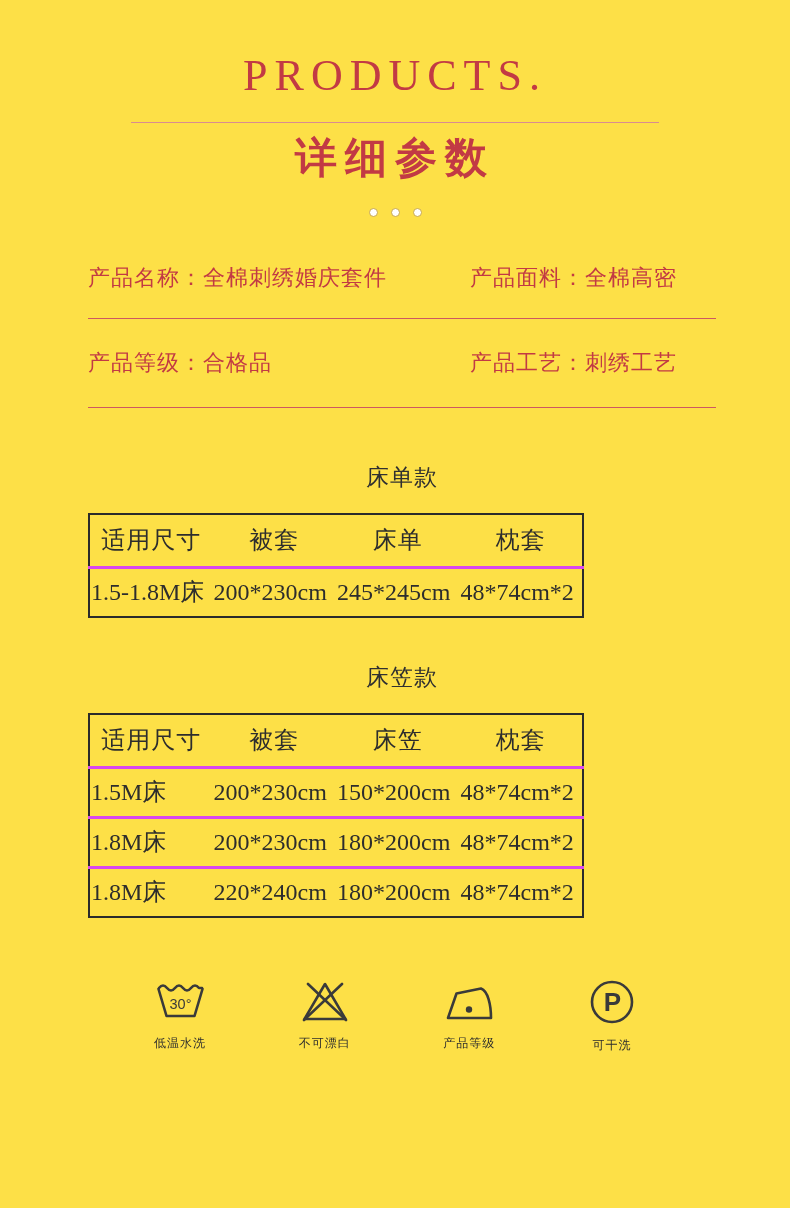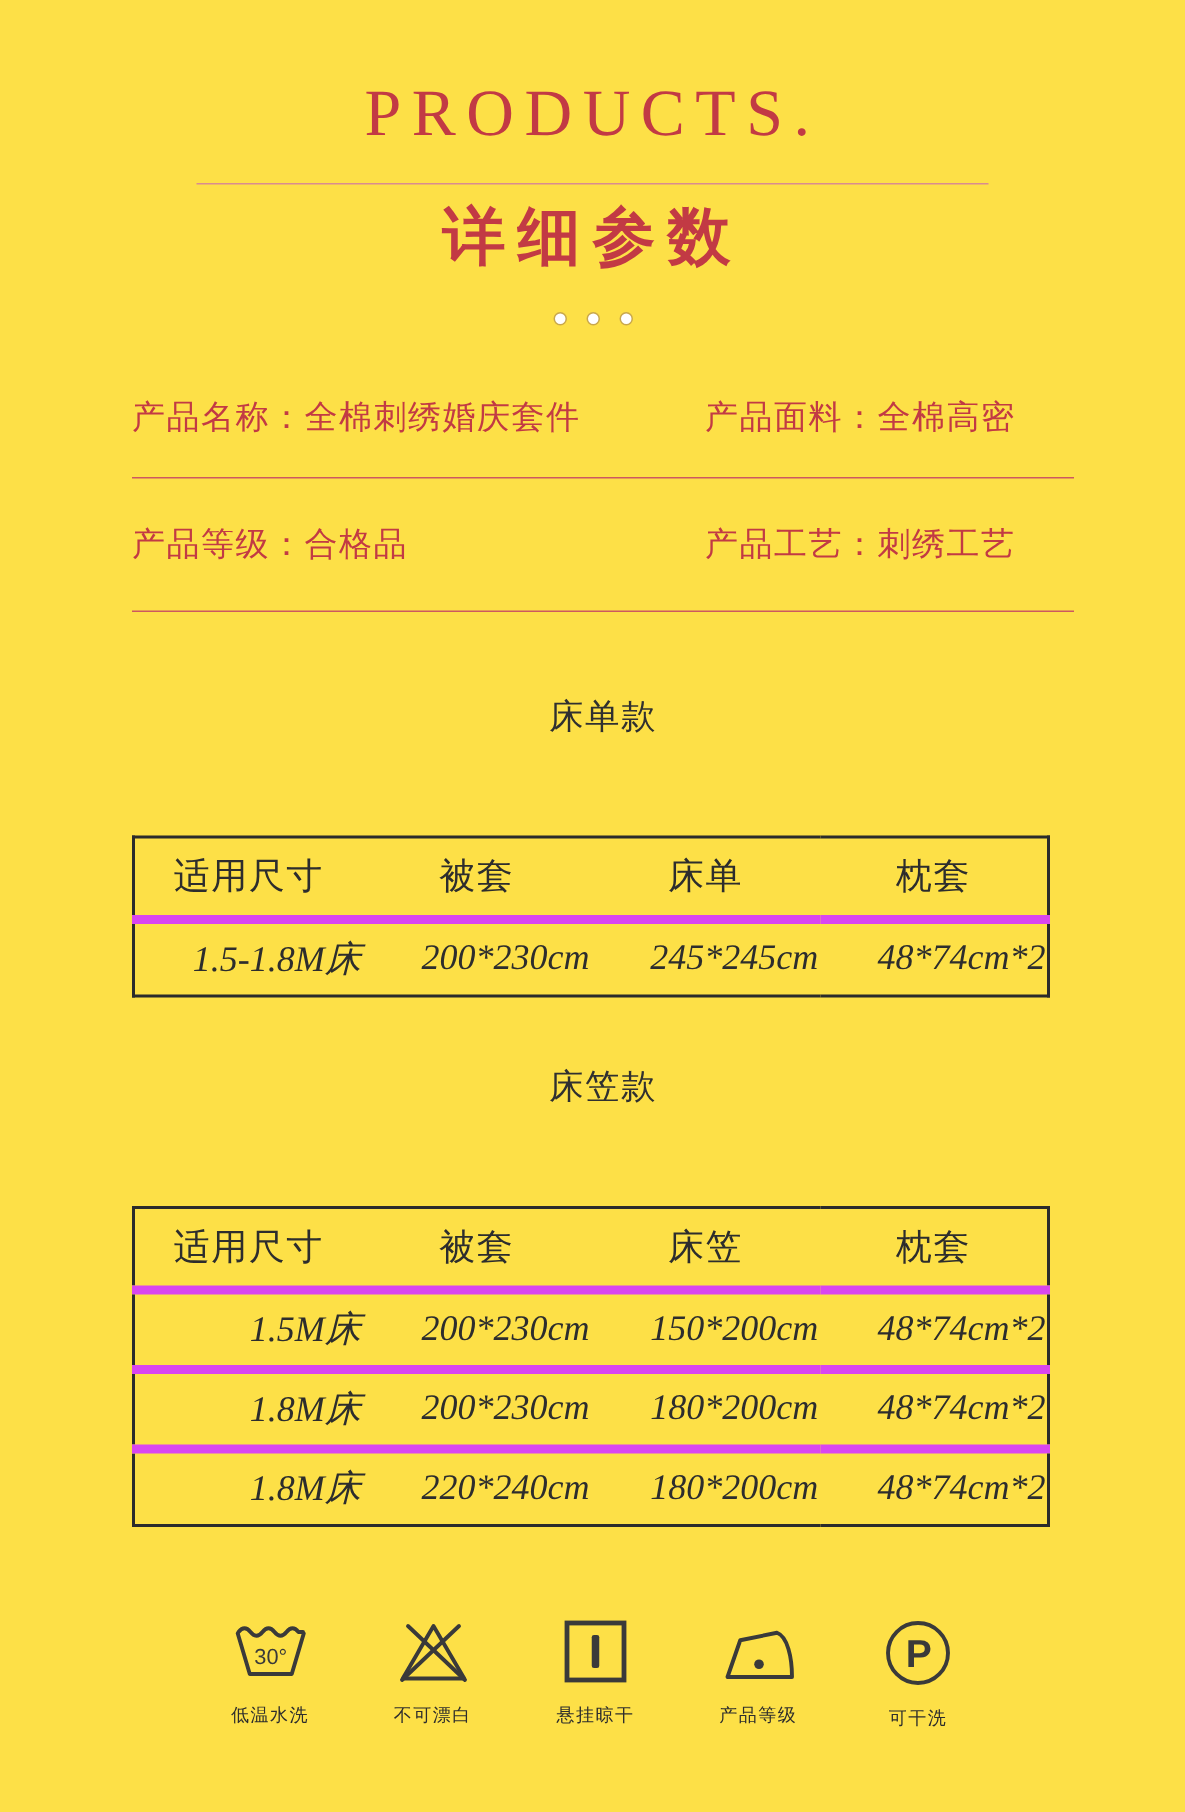--- a/index.html
+++ b/index.html
@@ -55,35 +55,34 @@
 
   
   .table-title{
     margin-top:54px;
     text-align:center;
     font-family:"Liberation Serif","DejaVu Serif",serif;
     font-size:23px;color:#303030;letter-spacing:1px;
   }
   .table-title.later{margin-top:44px;}
   table.spec-table{
-    width:612px;margin-top:64px;
+    width:496px;margin-top:20px;
     border-collapse:collapse;
     border:2px solid #2b2b2b;
     table-layout:fixed;
     font-family:"Liberation Serif","DejaVu Serif",serif;
     color:#2d2d2d;
   }
   table.spec-table th{
     height:49px;font-weight:normal;font-size:24px;
     letter-spacing:1px;text-align:center;vertical-align:middle;
   }
   table.spec-table td{
-    height:45px;font-size:24px;text-align:right;vertical-align:middle;
-    border-top:6px solid #d946ef;
-    font-style:italic;
+    height:45px;font-size:24px;text-align:left;vertical-align:middle;
+    border-top:3px solid #d946ef;
   }
 
   
   .care-row{
     margin:60px auto 0;
     width:482px;
     display:flex;justify-content:space-between;align-items:flex-start;
   }
   .care-item{display:flex;flex-direction:column;align-items:center;}
   .care-item svg{display:block;}
@@ -195,27 +194,20 @@
 
     <div class="care-item">
       <svg width="48" height="46" viewBox="0 0 48 46">
         <path class="icon-stroke" d="M24 6 L3.5 41 L44.5 41 Z"></path>
         <path class="icon-stroke" d="M7 6 L45 42"></path>
         <path class="icon-stroke" d="M41 6 L3 42"></path>
       </svg>
       <div class="care-label">不可漂白</div>
     </div>
 
-    <div class="care-item">
-      <svg width="48" height="46" viewBox="0 0 48 46">
-        <rect class="icon-stroke-thick" x="5" y="4" width="38" height="38"></rect>
-        <rect class="icon-fill" x="21.5" y="12" width="5" height="22" rx="1.5"></rect>
-      </svg>
-      <div class="care-label">悬挂晾干</div>
-    </div>
 
     <div class="care-item">
       <svg width="50" height="46" viewBox="0 0 50 46">
         <path class="icon-stroke" d="M4 40 L12.5 15.5 L37 10.5 C44 13 47 27 47 40 Z"></path>
         <circle class="icon-fill" cx="25" cy="31.5" r="3.2"></circle>
       </svg>
       <div class="care-label">产品等级</div>
     </div>
 
     <div class="care-item">

